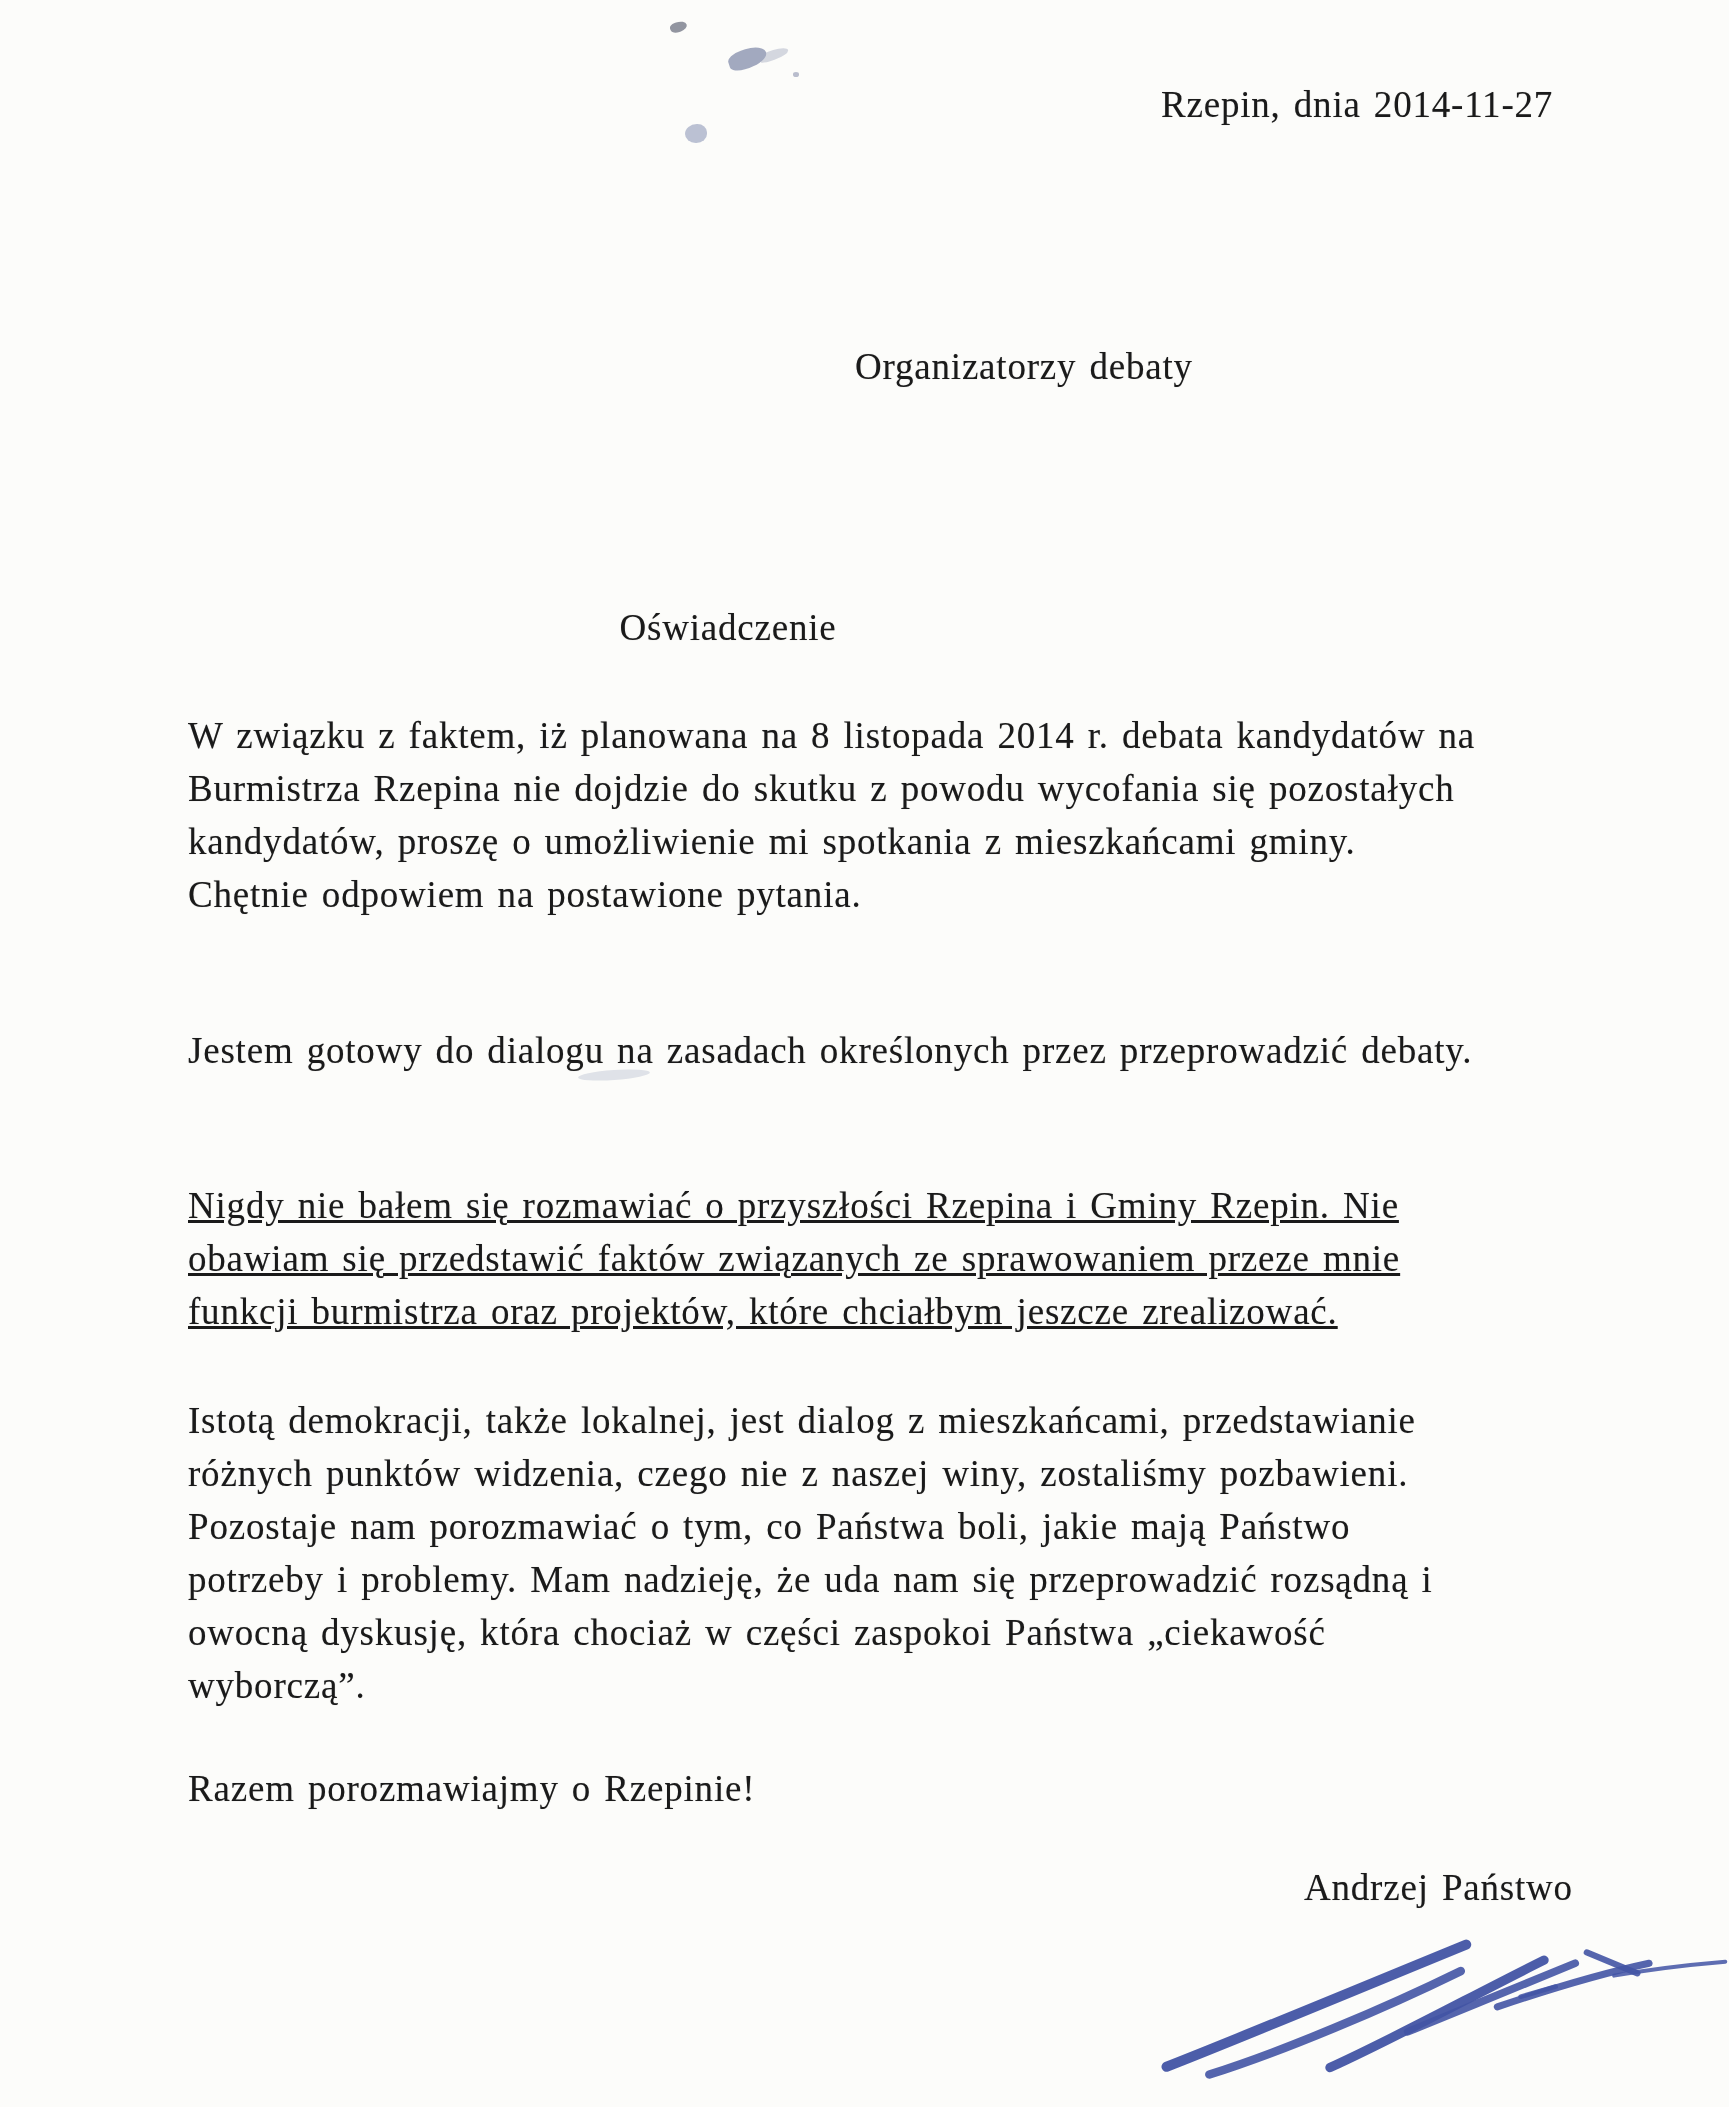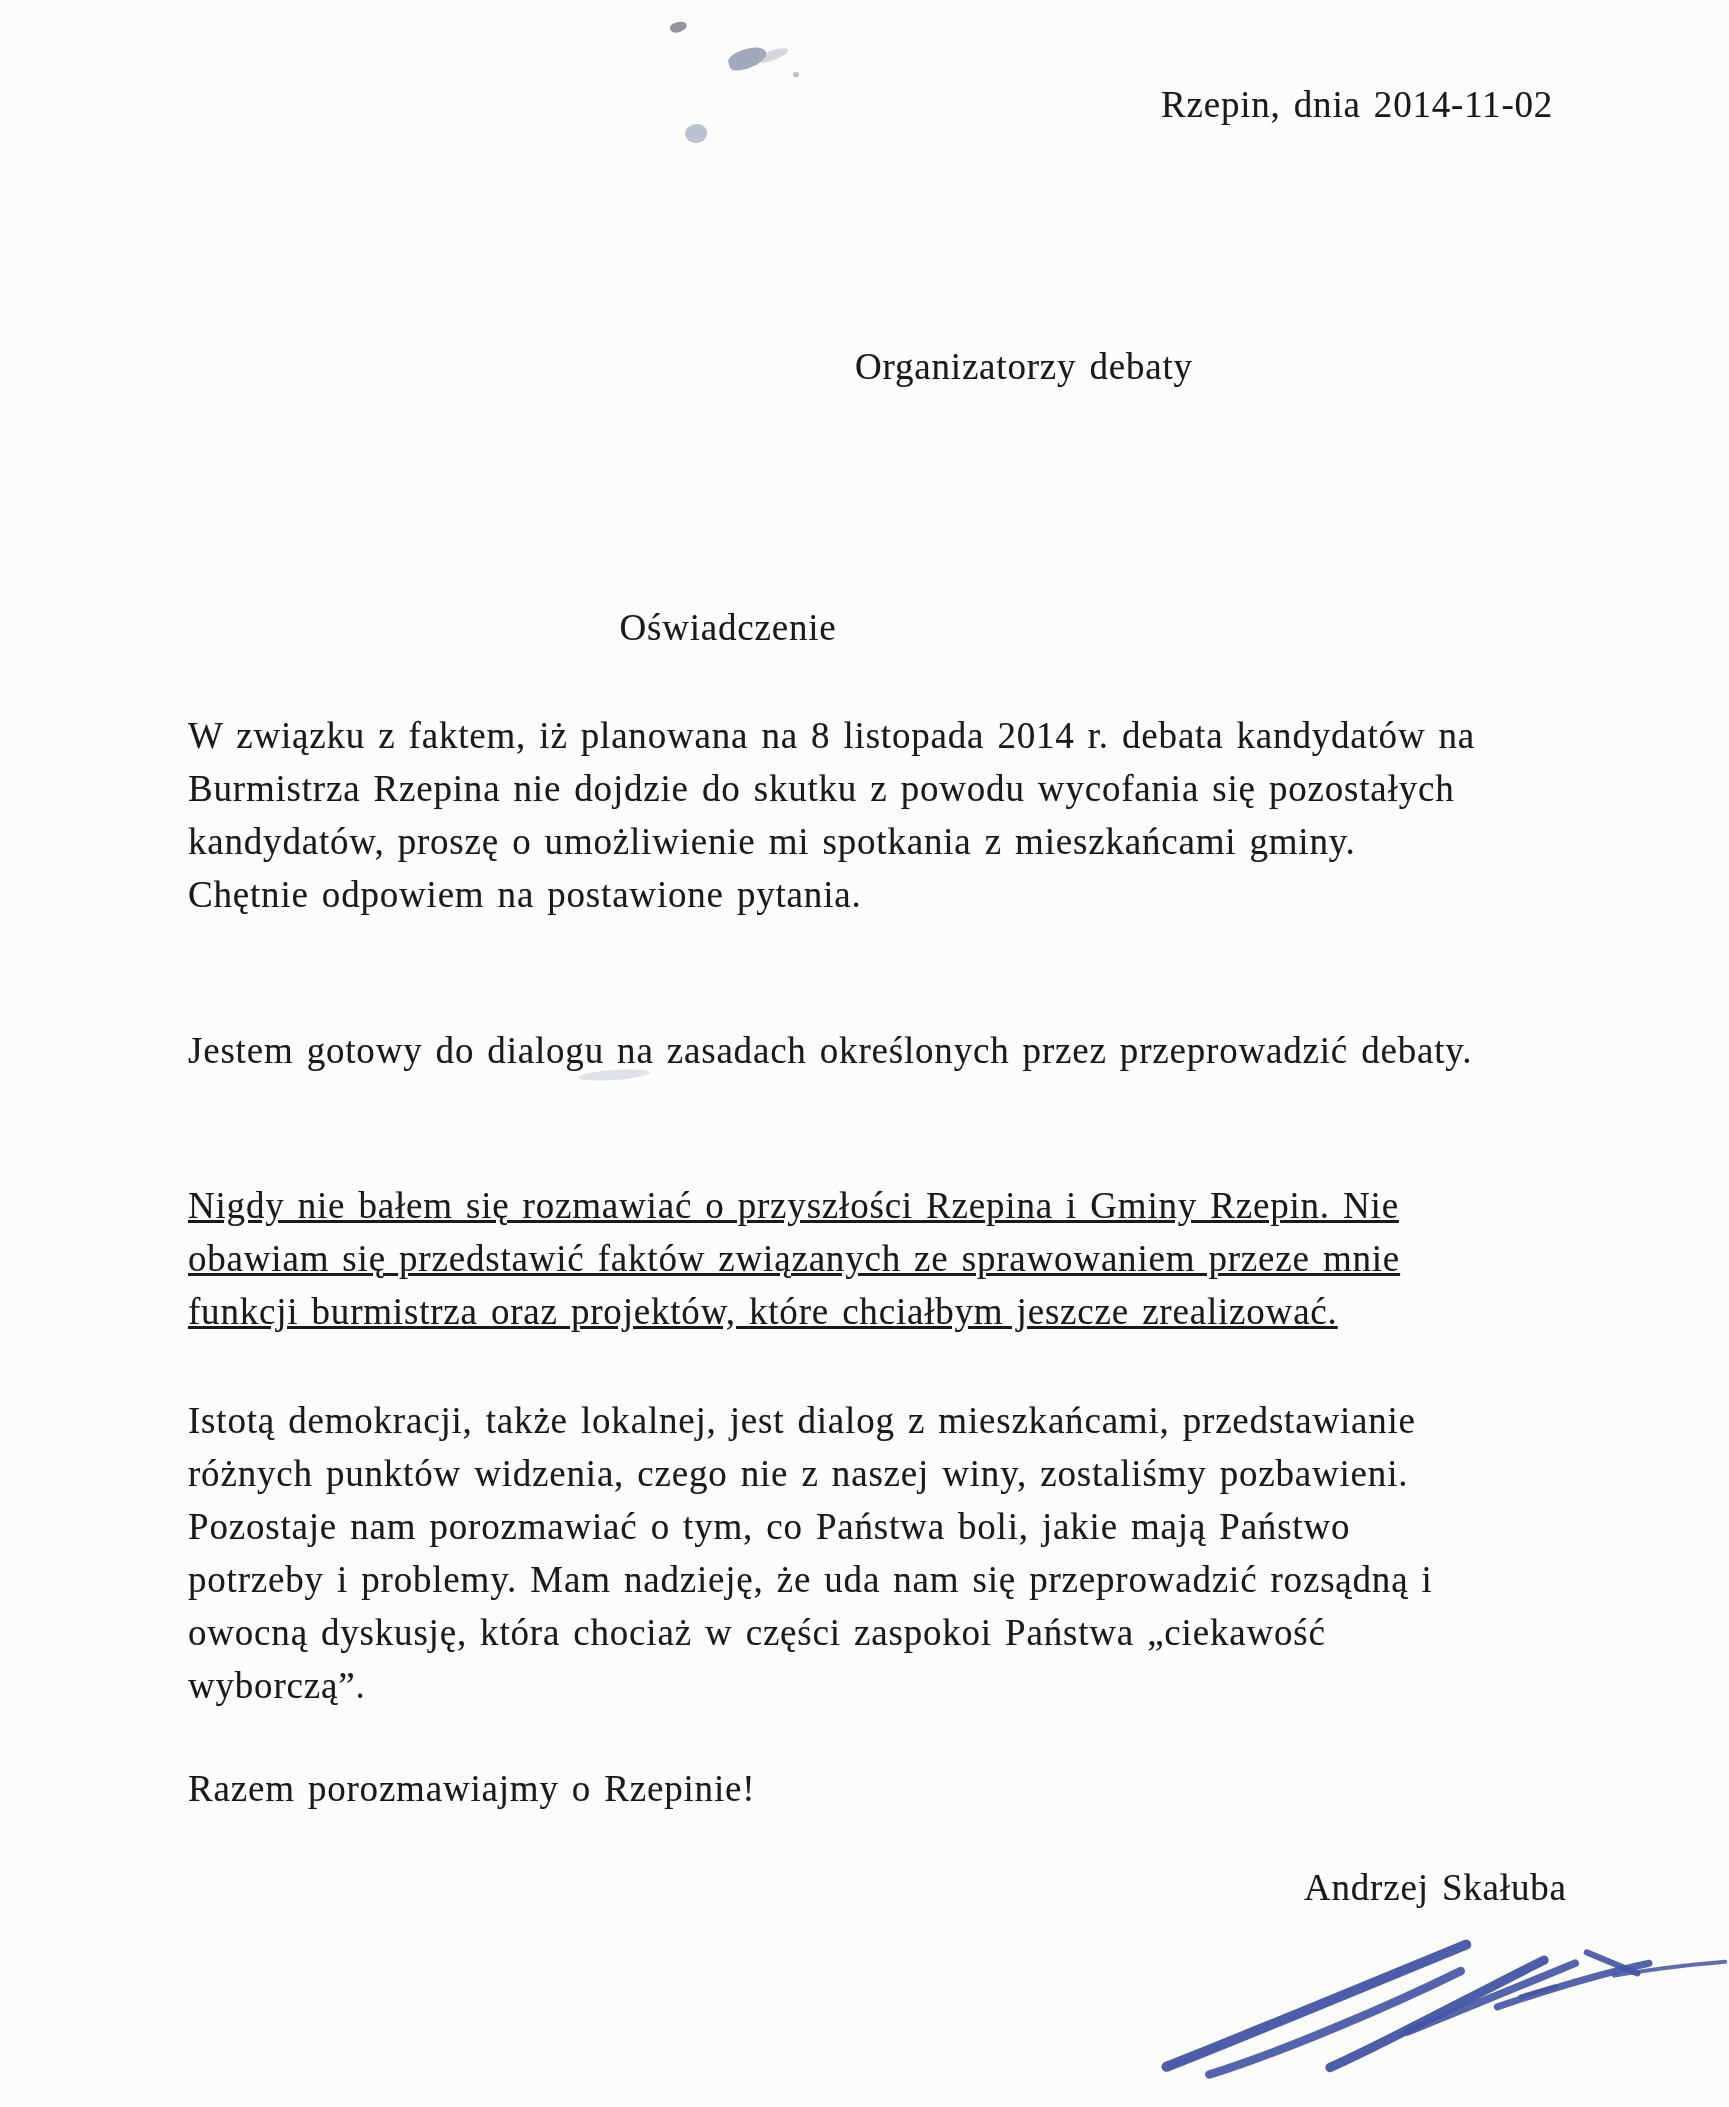--- a/index.html
+++ b/index.html
@@ -52,21 +52,21 @@
   .speck-b { left: 728px; top: 49px;  width: 39px; height: 18.7px; background: #5a668f; opacity: .55; transform: rotate(-18deg); border-radius: 45% 55% 60% 40%; box-shadow: 26.4px 4.7px 0 -4.7px rgba(90,102,143,.45); }
   .speck-c { left: 685px; top: 124px; width: 22px; height: 18.7px; background: #6d7aa3; opacity: .45; border-radius: 55% 45% 50% 50%; }
   .speck-d { left: 578px; top: 1070px; width: 72px; height: 10px; background: #7d88a8; opacity: .22; transform: rotate(-4deg); border-radius: 50%; }
   .speck-e { left: 793px; top: 72px; width: 6.2px; height: 4.7px; background: #55608a; opacity: .4; }
 </style>
 </head>
 <body>
 
 <div class="page" style="--bg: #fcfcfa; --ink: #1a1a1a; --sig: #4254a4;">
 
-  <div class="txt date-line">Rzepin, dnia 2014-11-02</div>
+  <div class="txt date-line">Rzepin, dnia 2014-11-27</div>
 
   <div class="txt recipient">
     <div>Organizatorzy debaty</div>
   </div>
 
   <div class="txt doc-title">Oświadczenie</div>
 
   <div class="txt para p1">W związku z faktem, iż planowana na 8 listopada 2014 r. debata kandydatów na
 Burmistrza Rzepina nie dojdzie do skutku z powodu wycofania się pozostałych
 kandydatów, proszę o umożliwienie mi spotkania z mieszkańcami gminy.
@@ -76,21 +76,21 @@
 obawiam się przedstawić faktów związanych ze sprawowaniem przeze mnie
 funkcji burmistrza oraz projektów, które chciałbym jeszcze zrealizować.</div>
   <div class="txt para p5">Razem porozmawiajmy o Rzepinie!</div>
   <div class="txt para p4">Istotą demokracji, także lokalnej, jest dialog z mieszkańcami, przedstawianie
 różnych punktów widzenia, czego nie z naszej winy, zostaliśmy pozbawieni.
 Pozostaje nam porozmawiać o tym, co Państwa boli, jakie mają Państwo
 potrzeby i problemy. Mam nadzieję, że uda nam się przeprowadzić rozsądną i
 owocną dyskusję, która chociaż w części zaspokoi Państwa „ciekawość
 wyborczą”.</div>
 
-  <div class="txt signer-name">Andrzej Skałuba</div>
+  <div class="txt signer-name">Andrzej Państwo</div>
 
   <svg class="signature" viewBox="0 0 744 230" fill="none" xmlns="http://www.w3.org/2000/svg">
     <path d="M 20 195 C 110 160, 290 85, 405 38" stroke="currentColor" stroke-width="13" stroke-linecap="round" opacity="0.95"></path>
     <path d="M 75 205 C 170 175, 300 120, 398 72" stroke="currentColor" stroke-width="11" stroke-linecap="round" opacity="0.9"></path>
     <path d="M 230 196 C 310 160, 420 100, 505 58" stroke="currentColor" stroke-width="12" stroke-linecap="round" opacity="0.95"></path>
     <path d="M 330 150 C 400 122, 480 88, 545 62" stroke="currentColor" stroke-width="10" stroke-linecap="round" opacity="0.9"></path>
     <path d="M 445 118 C 510 96, 575 76, 640 62" stroke="currentColor" stroke-width="9" stroke-linecap="round" opacity="0.9"></path>
     <path d="M 595 78 C 640 70, 690 64, 738 60" stroke="currentColor" stroke-width="5" stroke-linecap="round" opacity="0.85"></path>
     <path d="M 560 48 L 625 75" stroke="currentColor" stroke-width="8" stroke-linecap="round" opacity="0.9"></path>
     <path d="M 475 105 l 45 -13" stroke="currentColor" stroke-width="6" stroke-linecap="round" opacity="0.85"></path>

